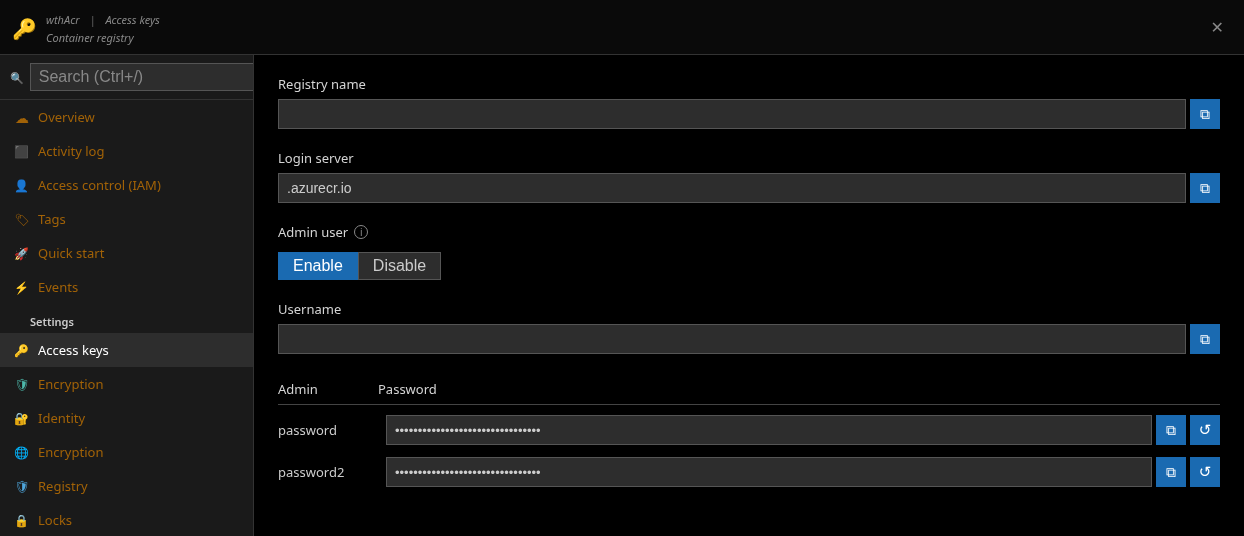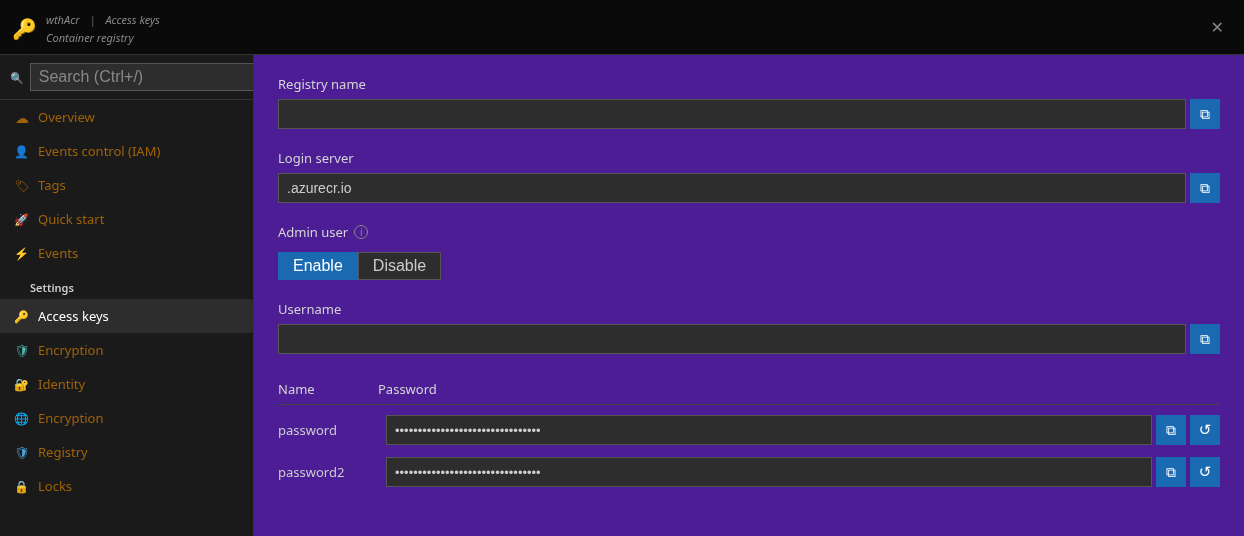--- a/index.html
+++ b/index.html
@@ -125,21 +125,21 @@
       padding: 10px 30px 4px;
       font-size: 11px;
       font-weight: 600;
       color: #ccc;
       text-transform: none;
     }
 
     
     .content {
       flex: 1;
-      background: #4c1d95;
+      background: #000000;
       padding: 20px 24px;
       overflow-y: auto;
     }
 
     .field-group {
       margin-bottom: 20px;
     }
     .field-label {
       font-size: 13px;
       color: #d4d4d4;
@@ -311,22 +311,26 @@
       <span class="search-icon-inner"></span>
       <input type="text" placeholder="Search (Ctrl+/)" style="">
       <button class="collapse-btn">《</button>
     </div>
 
     <div class="sidebar-item">
       <span class="item-icon overview-icon"></span>
       <span>Overview</span>
     </div>
     <div class="sidebar-item">
+      <span class="item-icon activity-icon"></span>
+      <span>Activity log</span>
+    </div>
+    <div class="sidebar-item">
       <span class="item-icon iam-icon"></span>
-      <span>Events control (IAM)</span>
+      <span>Access control (IAM)</span>
     </div>
     <div class="sidebar-item">
       <span class="item-icon tags-icon"></span>
       <span>Tags</span>
     </div>
     <div class="sidebar-item">
       <span class="item-icon quickstart-icon"></span>
       <span>Quick start</span>
     </div>
     <div class="sidebar-item">
@@ -405,21 +409,21 @@
       <div class="field-row">
         <input class="field-input" type="text" value="" readonly="" style="">
         <button class="copy-btn">
           <span class="copy-icon"></span>
         </button>
       </div>
     </div>
 
     <div class="password-table">
       <div class="password-table-header">
-        <div class="col-name">Name</div>
+        <div class="col-name">Admin</div>
         <div class="col-password">Password</div>
       </div>
 
       <div class="password-row">
         <div class="password-row-name">password</div>
         <div class="password-row-field">
           <input class="masked-input" type="password" value="••••••••••••••••••••••••••••••••" style="">
           <button class="copy-btn">
             <span class="copy-icon"></span>
           </button>

